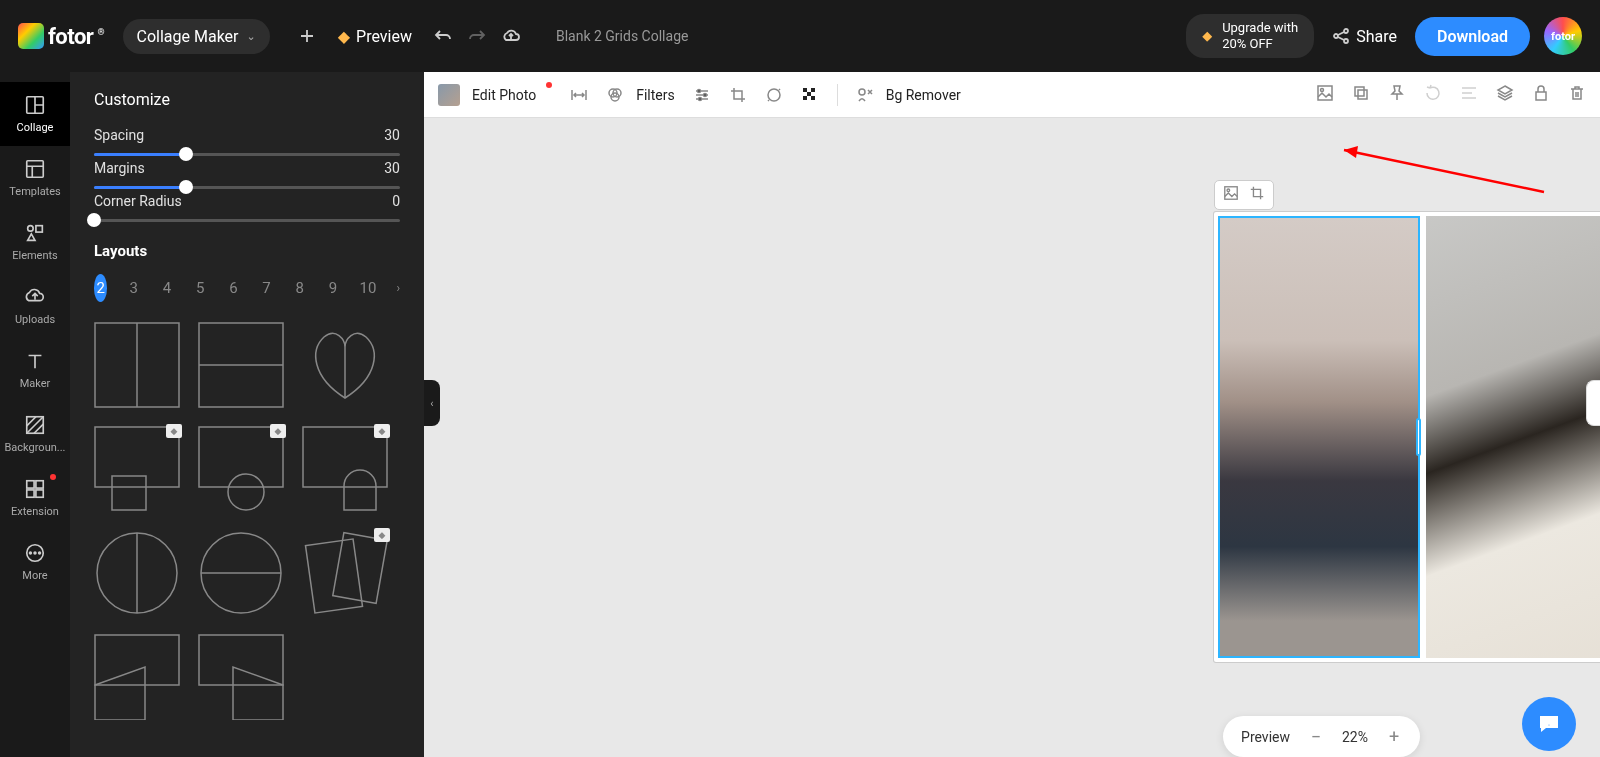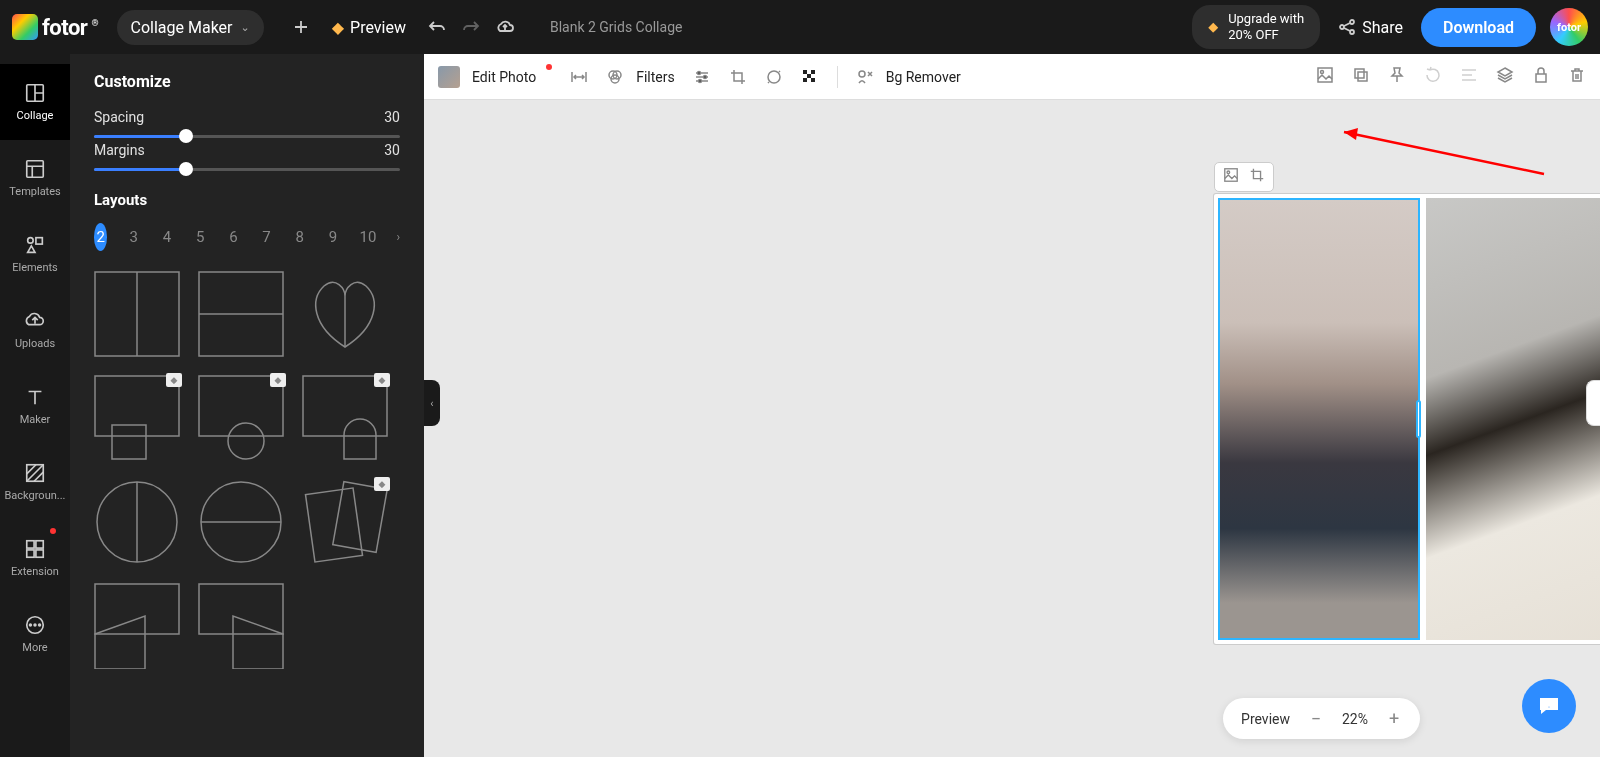--- a/index.html
+++ b/index.html
@@ -1,42 +1,42 @@
 <!DOCTYPE html>
 <html><head>
 <meta charset="utf-8">
 <style>
 * { margin: 0; padding: 0; box-sizing: border-box; font-family: -apple-system, BlinkMacSystemFont, "Segoe UI", Roboto, sans-serif; }
 body { background: #e8e8e8; width: 1600px; height: 757px; overflow: hidden; position: relative; }
 
-.topbar { height: 54px; background: #1a1a1a; display: flex; align-items: center; padding: 0 12px; color: #fff; }
+.topbar { height: 72px; background: #1a1a1a; display: flex; align-items: center; padding: 0 18px; color: #fff; }
 .logo { display: flex; align-items: center; gap: 4px; margin-right: 18px; }
 .logo-icon { width: 26px; height: 26px; border-radius: 5px; background: linear-gradient(135deg,#ff4d4d,#ffcc00,#33cc66,#3399ff); }
 .logo-text { font-size: 22px; font-weight: 700; letter-spacing: -0.5px; }
 .logo-reg { font-size: 9px; align-self: flex-start; margin-top: 4px; }
 .mode-pill { background: #2e2e2e; border-radius: 18px; padding: 8px 14px; display: flex; align-items: center; gap: 8px; margin-right: 20px; }
 .top-icon { width: 34px; display: flex; justify-content: center; align-items: center; color: #ccc; cursor: pointer; }
 .resize { display: flex; align-items: center; gap: 6px; margin: 0 14px; }
 .diamond-o { color: #ffb84d; }
 .title-input { background: transparent; border: none; color: #999; font-size: 14px; margin-left: 28px; }
 .spacer { flex: 1; }
 .upgrade { background: #2e2e2e; border-radius: 18px; padding: 6px 16px; display: flex; align-items: center; gap: 10px; margin-right: 18px; font-size: 13px; line-height: 1.2; }
 .share { display: flex; align-items: center; gap: 6px; margin-right: 18px; cursor: pointer; }
 .dl-btn { background: #2d8cff; border-radius: 20px; padding: 10px 22px; font-weight: 600; cursor: pointer; }
 .avatar { width: 38px; height: 38px; border-radius: 50%; background: conic-gradient(#ff4d4d,#ffcc00,#33cc66,#33ccff,#9966ff,#ff4d4d); margin-left: 14px; display:flex;align-items:center;justify-content:center;font-size:11px;font-weight:700;color:#fff; }
 
 .main { display: flex; height: calc(100% - 54px); }
 .rail { width: 70px; background: #1a1a1a; display: flex; flex-direction: column; align-items: center; padding-top: 10px; color: #aaa; font-size: 11px; }
-.rail-item { width: 100%; display: flex; flex-direction: column; align-items: center; gap: 5px; padding: 18px 0; cursor: pointer; position: relative; }
+.rail-item { width: 100%; display: flex; flex-direction: column; align-items: center; gap: 5px; padding: 12px 0; cursor: pointer; position: relative; }
 .rail-item.active { background: #000; color: #fff; }
 .rail-ico { width: 22px; height: 22px; }
 .dot-red { position:absolute; top:8px; right:14px; width:6px;height:6px;background:#ff3333;border-radius:50%; }
 
 .panel { width: 354px; background: #232323; color: #e0e0e0; padding: 18px 24px; overflow-y: auto; position: relative; }
-.panel h3 { font-size: 16px; font-weight: 700; margin-bottom: 18px; color:#fff; }
+.panel h3 { font-size: 16px; font-weight: 400; margin-bottom: 18px; color:#fff; }
 .ctrl { margin-bottom: 4px; }
 .ctrl-row { display: flex; justify-content: space-between; font-size: 14px; margin-bottom: 10px; }
 .slider-track { height: 3px; background: #555; border-radius: 2px; position: relative; }
 .slider-fill { height: 3px; background: #3a7fff; border-radius: 2px; position: absolute; left:0; top:0; }
 .slider-thumb { width: 14px; height: 14px; background: #fff; border-radius: 50%; position: absolute; top: -6px; transform: translateX(-50%); }
 .layouts-h { font-size: 15px; font-weight:700; margin: 20px 0 14px; color:#fff; }
 .num-row { display: flex; align-items: center; gap: 20px; color:#888; font-size:15px; }
 .num-pill { width:28px;height:28px;border-radius:50%;display:flex;align-items:center;justify-content:center; cursor:pointer; }
 .num-pill.active { background:#2d8cff; color:#fff; }
 .grid-layouts { display:grid; grid-template-columns: repeat(3,86px); gap: 18px; margin-top: 20px; }
@@ -212,20 +212,29 @@
     <div class="ctrl">
       <div class="ctrl-row">
           <span>Margins</span>
           <span>30</span>
         </div>
       <div class="slider-track">
           <div class="slider-fill" style="width:30%;"></div>
           <div class="slider-thumb" style="left:30%;"></div>
         </div>
     </div>
+    <div class="ctrl">
+      <div class="ctrl-row">
+          <span>Corner Radius</span>
+          <span>0</span>
+        </div>
+      <div class="slider-track">
+          <div class="slider-thumb" style="left:0%;"></div>
+        </div>
+    </div>
     <div class="layouts-h">Layouts</div>
     <div class="num-row">
       <div class="num-pill active">2</div>
       <div class="num-pill">3</div>
       <div class="num-pill">4</div>
       <div class="num-pill">5</div>
       <div class="num-pill">6</div>
       <div class="num-pill">7</div>
       <div class="num-pill">8</div>
       <div class="num-pill">9</div>

